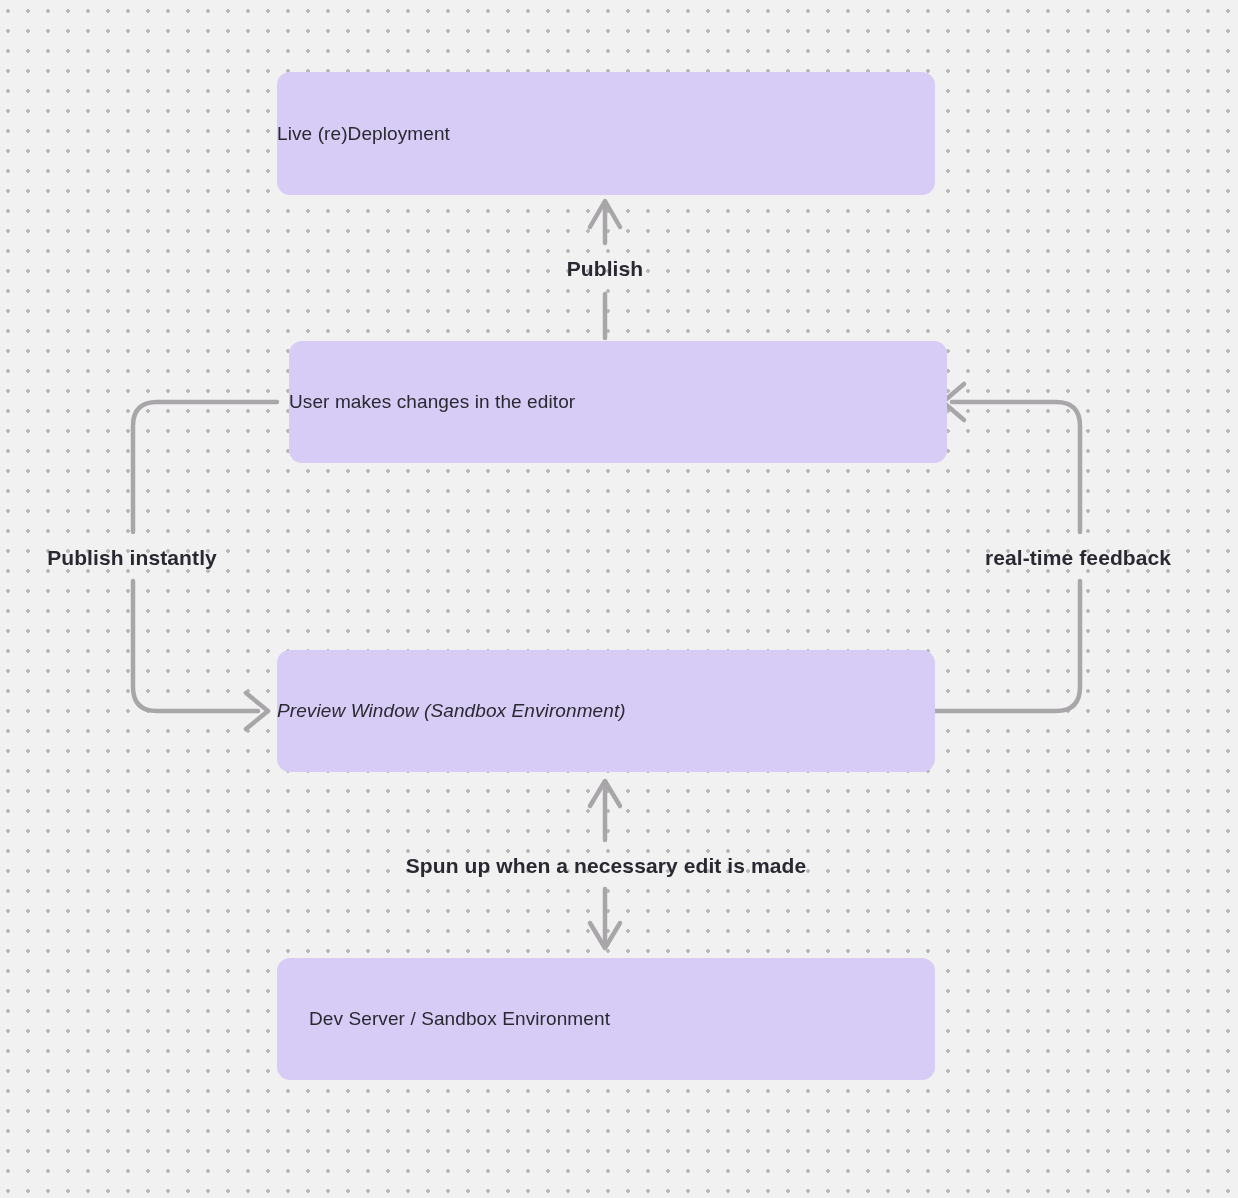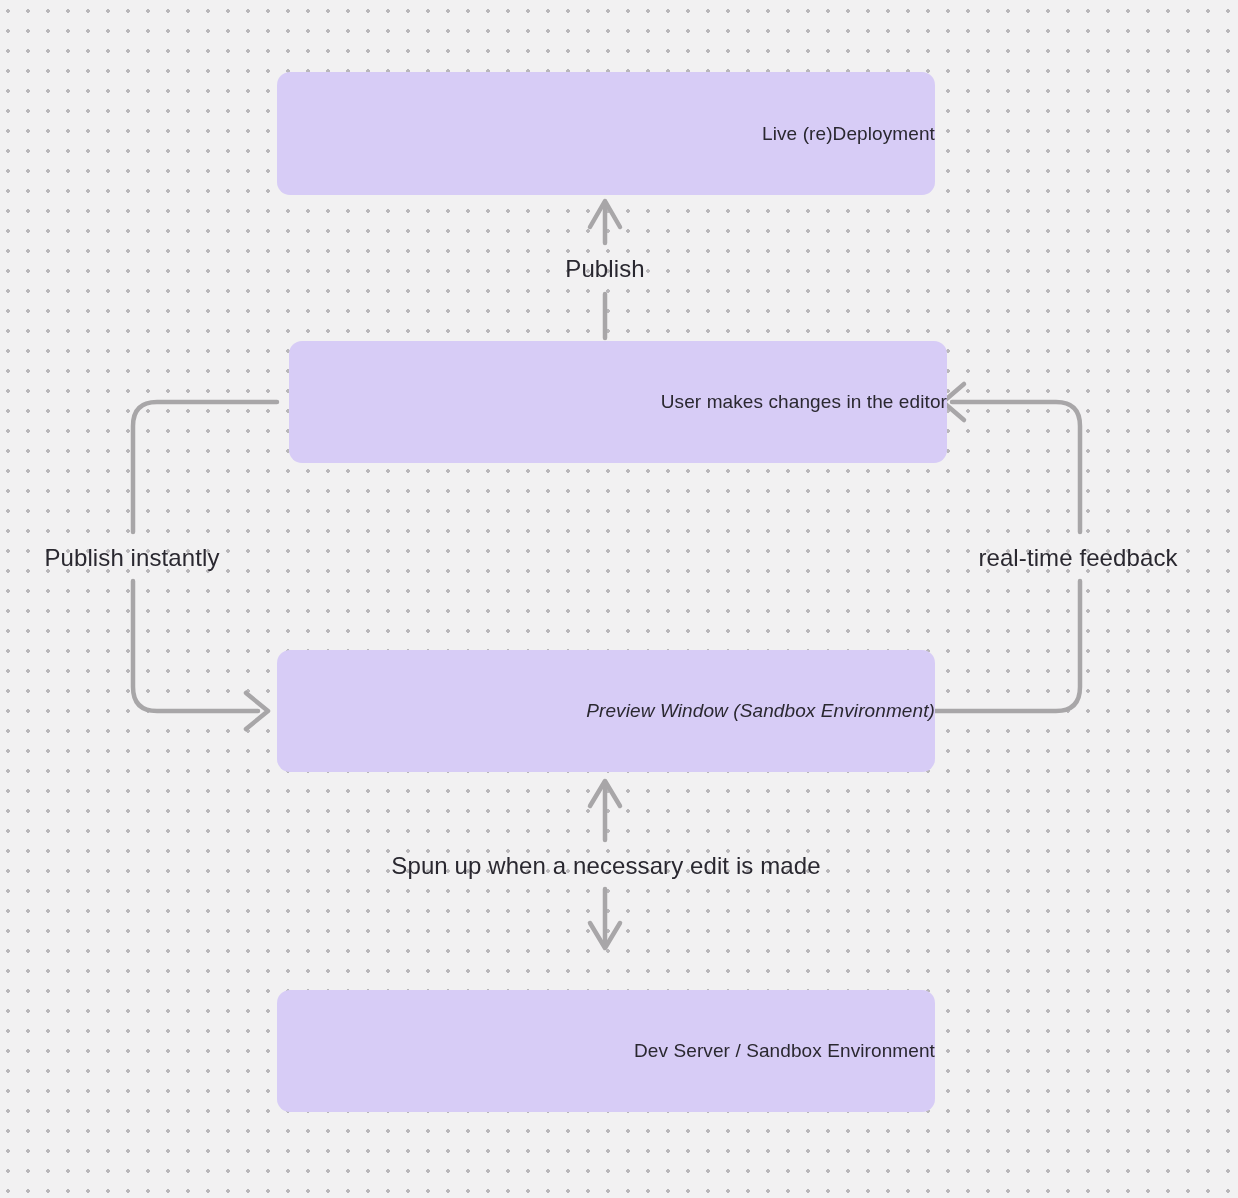--- a/index.html
+++ b/index.html
@@ -40,38 +40,38 @@
   }
   .node {
     position: absolute;
     left: 277px;
     width: 658px;
     height: 122px;
     background: var(--node-fill);
     border-radius: 13px;
     display: flex;
     align-items: center;
-    justify-content: flex-end;
+    justify-content: flex-start;
   }
   .node-label {
     font-size: 19px;
     font-weight: 400;
     color: var(--node-text);
     letter-spacing: 0.1px;
     white-space: nowrap;
   }
   .node-live      { top: 72px; height: 123px; }
   .node-user      { top: 341px; margin-left: 12px; }
   .node-preview   { top: 650px; font-style: italic; }
-  .node-devserver { top: 990px; }
+  .node-devserver { top: 958px; padding-left: 32px; }
   .edge-label {
     position: absolute;
     transform: translate(-50%, -50%);
-    font-size: 24px;
-    font-weight: 400;
+    font-size: 21px;
+    font-weight: 700;
     color: var(--edge-label-text);
     letter-spacing: 0.1px;
     white-space: nowrap;
   }
   .label-publish   { left: 605px;  top: 269px; }
   .label-updates   { left: 132px;  top: 558px; }
   .label-feedback  { left: 1078px; top: 558px; }
   .label-spunup    { left: 606px;  top: 866px; }
 </style>
 </head>

